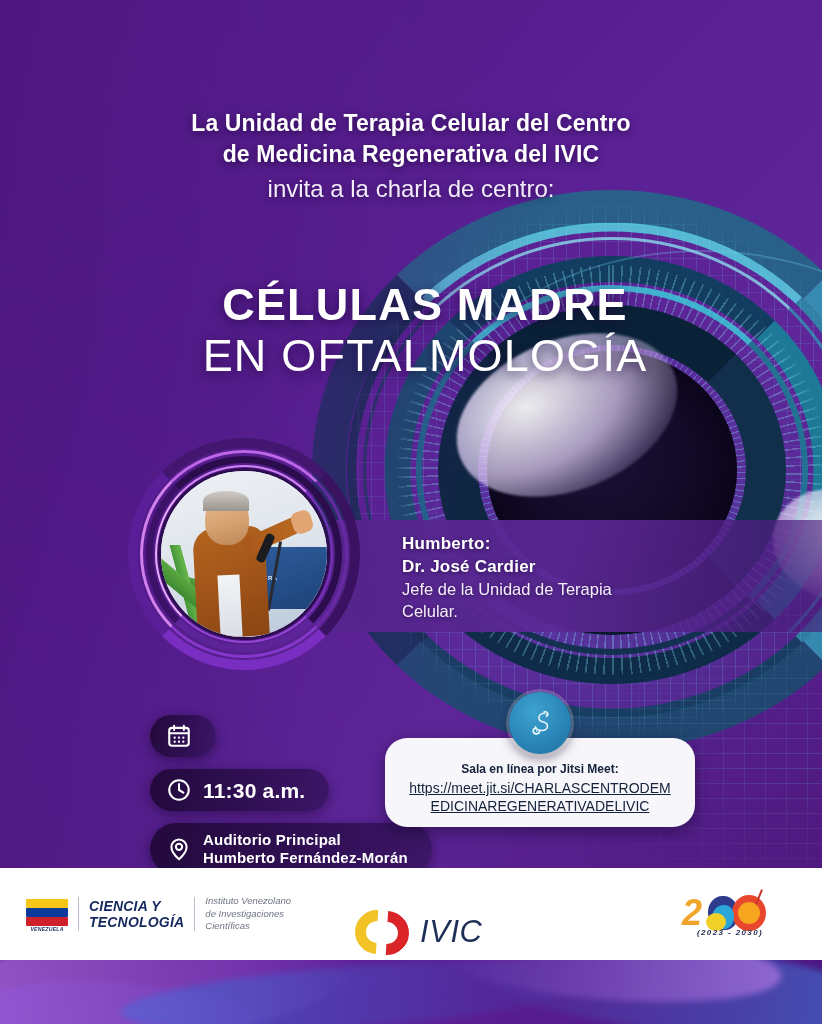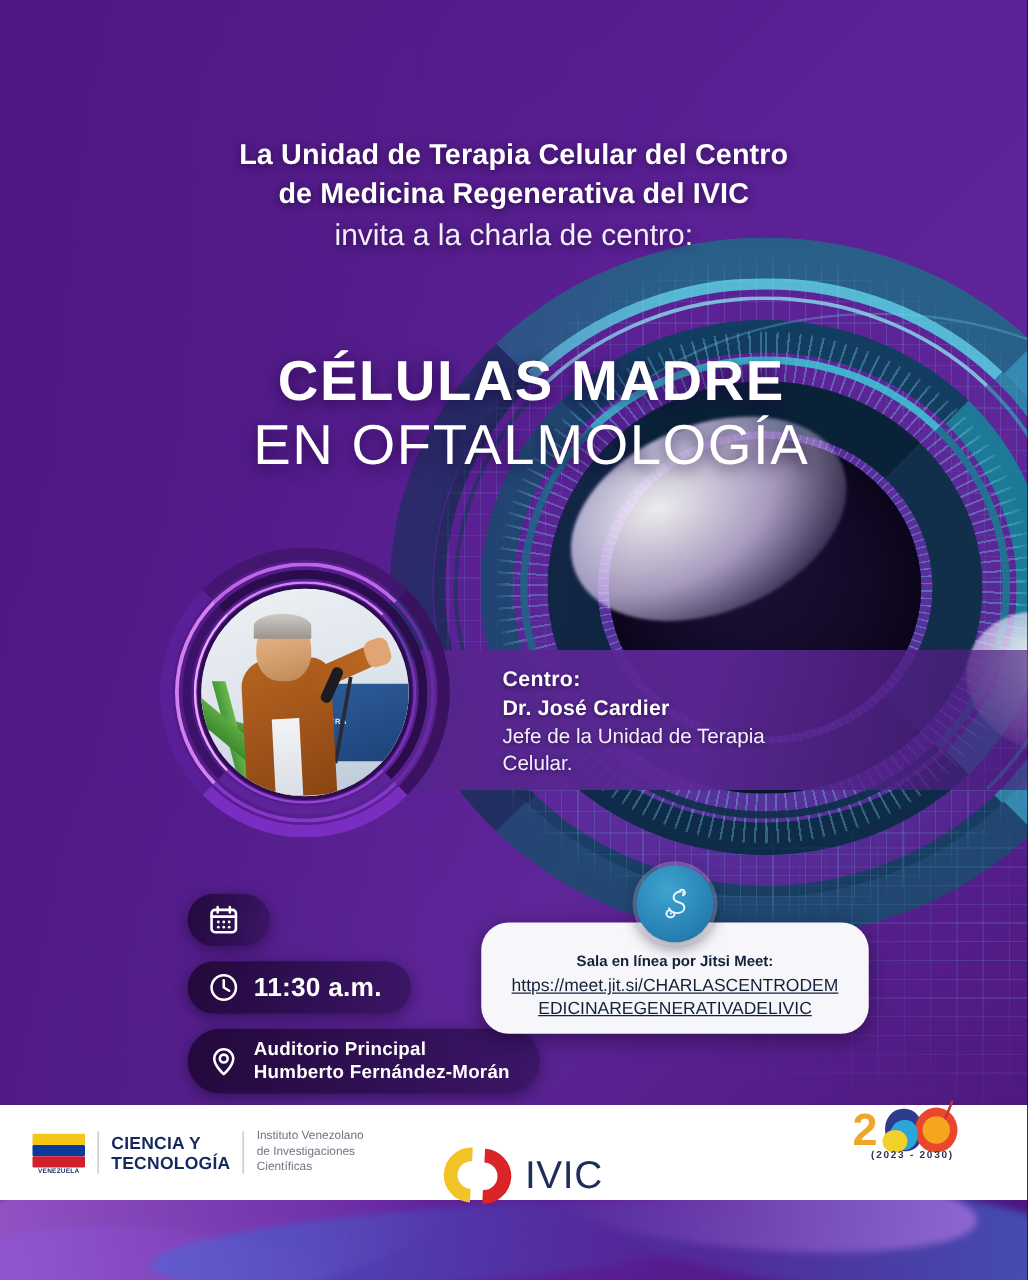--- a/index.html
+++ b/index.html
@@ -206,23 +206,23 @@
   .jitsi-card{
     margin-top:-16px; background:#f7f6fa; border-radius:22px;
     padding:22px 14px 12px; color:#14213a;
     box-shadow:0 5px 16px rgba(12,0,32,.45);
   }
   .jitsi-card .jt1{ font-weight:700; font-size:12px; line-height:19px; }
   .jitsi-card .jt2{ font-weight:400; font-size:14px; line-height:18px; word-break:break-all;text-decoration:underline; }
 
   
   .footer{
-    position:absolute; left:0; right:0; bottom:64px; height:76px;
+    position:absolute; left:0; right:0; bottom:64px; height:92px;
     background:#ffffff; z-index:9;
-    display:flex; 
+    display:flex; align-items:center;font-style:italic;
   }
   .f-left{ display:flex; align-items:center; gap:10px; padding-left:26px; }
   .flag{ width:42px;height:34px; position:relative; }
   .flag .fbar{ position:absolute; left:0; right:0; height:9px; border-radius:1px; }
   .flag .b1{ top:2px; background:#f5c518; }
   .flag .b2{ top:11px; background:#0a3b9c; }
   .flag .b3{ top:20px; background:#d0202c; }
   .flag .stars{ position:absolute; left:11px; top:12px; width:20px;height:7px;
     color:#fff; font-size:6px; letter-spacing:.5px; line-height:7px; text-align:center;}
   .flag .vz{ position:absolute; left:0; right:0; top:29px; text-align:center;
@@ -327,21 +327,21 @@
       <div class="ph-shirt"></div>
       <div class="ph-arm"></div>
       <div class="ph-hand"></div>
       <div class="ph-mic"></div>
       <div class="ph-head"></div>
       <div class="ph-hair"></div>
     </div>
   </div>
 
   <div class="speaker-text">
-    <div class="sp-role">Centro:</div>
+    <div class="sp-role">Humberto:</div>
     <div class="sp-name">Dr. José Cardier</div>
     <div class="sp-desc">Jefe de la Unidad de Terapia</div>
     <div class="sp-desc">Celular.</div>
   </div>
 
   <div class="pills">
 
     <div class="pill">
       <span class="ic">
         <svg viewBox="0 0 24 24" fill="none" stroke="currentColor" stroke-width="1.9">

